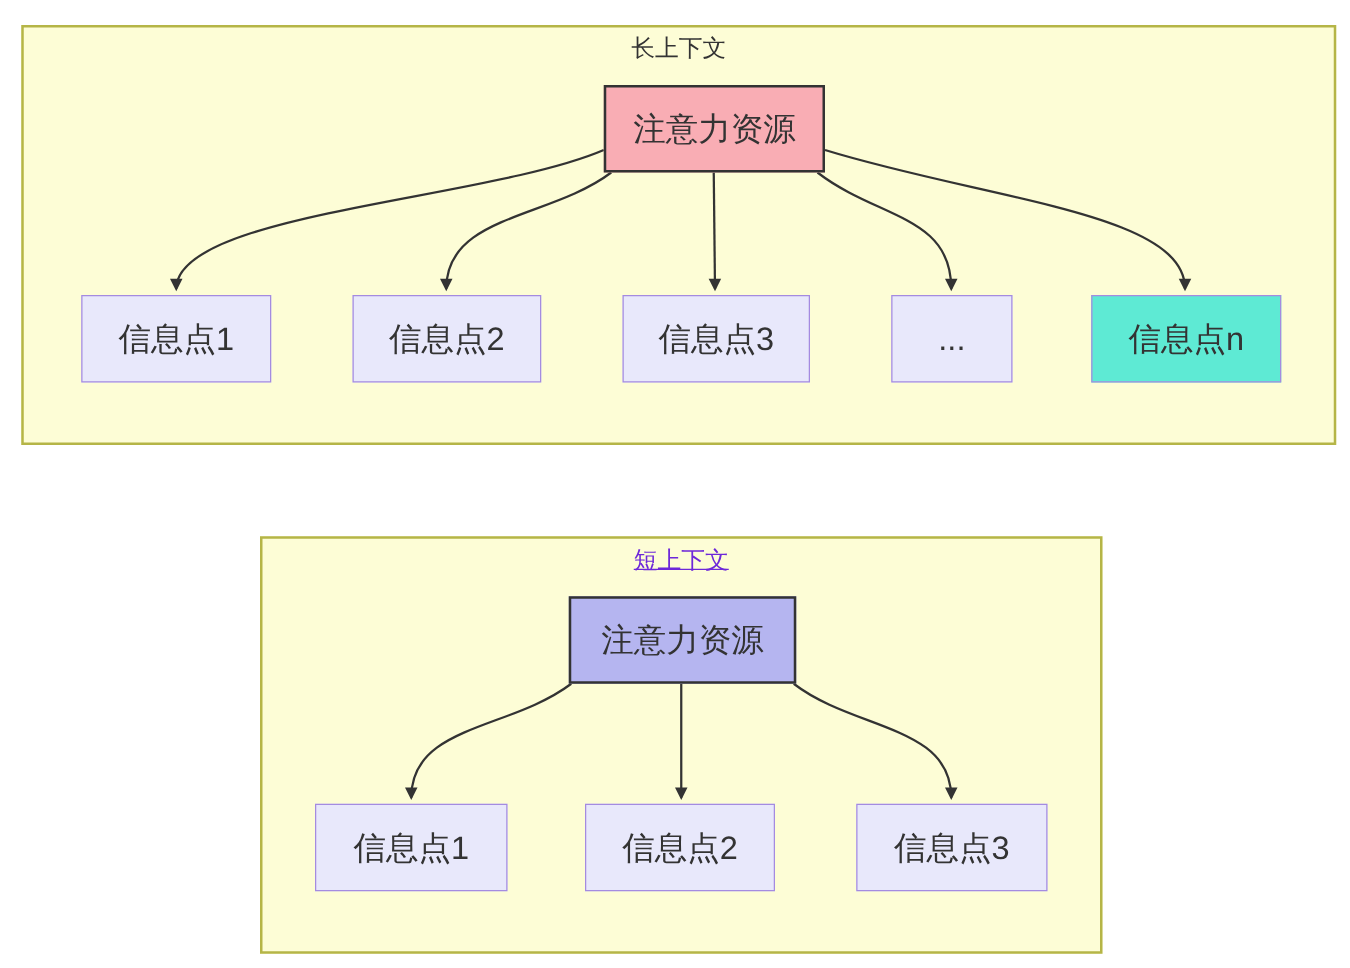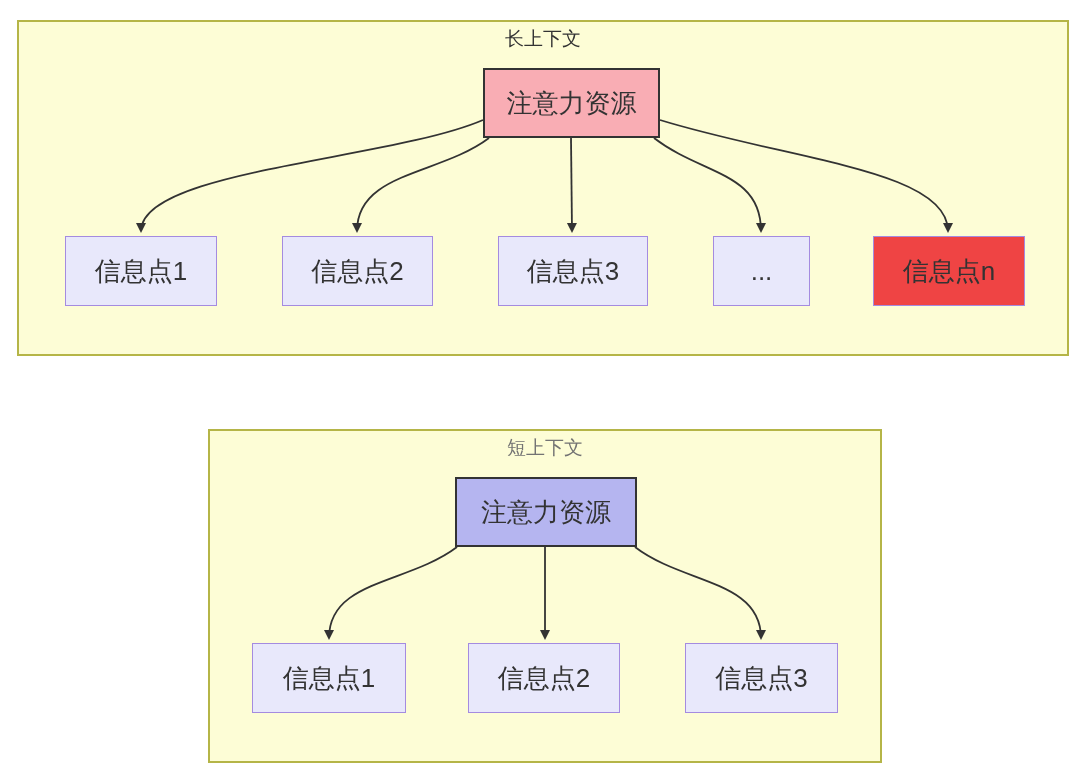--- a/index.html
+++ b/index.html
@@ -64,21 +64,21 @@
 </head>
 <body>
 
 <div class="canvas">
 
   <div class="section section-a" style="background: rgb(253, 253, 214); border-color: rgb(181, 181, 71);">
     <div class="section-title" style="color: rgb(51, 51, 51);">长上下文</div>
   </div>
 
   <div class="section section-b" style="background: rgb(253, 253, 214); border-color: rgb(181, 181, 71);">
-    <div class="section-title" style="color: #737373;">短上下文</div>
+    <div class="section-title" style="color: #6d28d9; text-decoration: underline;">短上下文</div>
   </div>
 
   <svg class="arrows" width="1080" height="774" viewBox="0 0 1080 774">
     <defs>
       <marker id="arrowhead" viewBox="0 0 12 12" refX="9" refY="6" markerWidth="12" markerHeight="12" markerUnits="userSpaceOnUse" orient="auto">
         <path d="M1,1 L11,6 L1,11 Z" fill="#333333"></path>
       </marker>
     </defs>
     <g fill="none" stroke="#333333" stroke-width="1.8">
       <path d="M 483 120 C 390 160, 141 170, 141 231" marker-end="url(#arrowhead)"></path>
@@ -93,17 +93,17 @@
   </svg>
 
   <div class="node source source-a" style="background: rgb(249, 173, 180); border-color: rgb(51, 51, 51); color: rgb(51, 51, 51);">注意力资源</div>
 
   <div class="node source source-b" style="background: rgb(181, 181, 240); border-color: rgb(51, 51, 51); color: rgb(51, 51, 51);">注意力资源</div>
 
 <div class="node target" style="left: 65px; top: 236px; width: 152px; background: rgb(232, 232, 251); border-color: rgb(164, 139, 224); color: rgb(51, 51, 51);">信息点1</div>
     <div class="node target" style="left: 282px; top: 236px; width: 151px; background: rgb(232, 232, 251); border-color: rgb(164, 139, 224); color: rgb(51, 51, 51);">信息点2</div>
     <div class="node target" style="left: 498px; top: 236px; width: 150px; background: rgb(232, 232, 251); border-color: rgb(164, 139, 224); color: rgb(51, 51, 51);">信息点3</div>
     <div class="node target" style="left: 713px; top: 236px; width: 97px; background: rgb(232, 232, 251); border-color: rgb(164, 139, 224); color: rgb(51, 51, 51);">...</div>
-    <div class="node target" style="left: 873px; top: 236px; width: 152px; background: #ef4444; border-color: rgb(164, 139, 224); color: rgb(51, 51, 51);">信息点n</div>
+    <div class="node target" style="left: 873px; top: 236px; width: 152px; background: #5eead4; border-color: rgb(164, 139, 224); color: rgb(51, 51, 51);">信息点n</div>
     <div class="node target" style="left: 252px; top: 643px; width: 154px; background: rgb(232, 232, 251); border-color: rgb(164, 139, 224); color: rgb(51, 51, 51);">信息点1</div>
     <div class="node target" style="left: 468px; top: 643px; width: 152px; background: rgb(232, 232, 251); border-color: rgb(164, 139, 224); color: rgb(51, 51, 51);">信息点2</div>
     <div class="node target" style="left: 685px; top: 643px; width: 153px; background: rgb(232, 232, 251); border-color: rgb(164, 139, 224); color: rgb(51, 51, 51);">信息点3</div>
   </div>
 
 </body></html>

